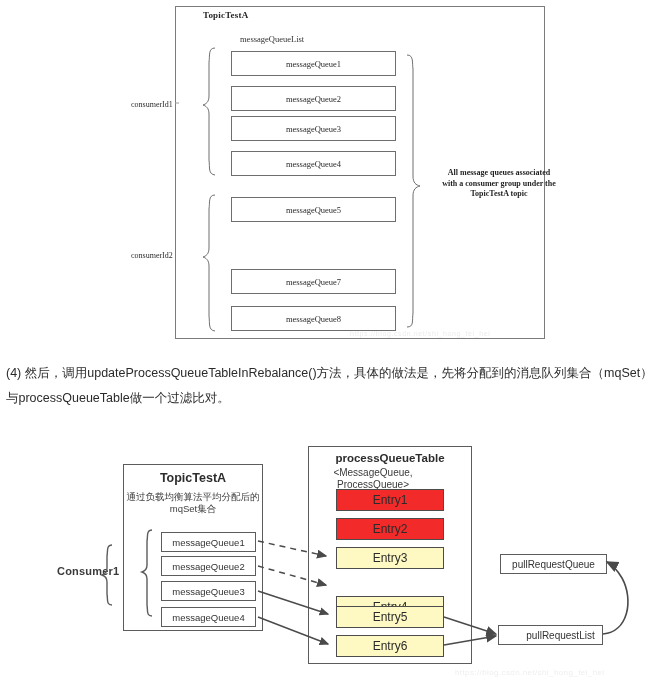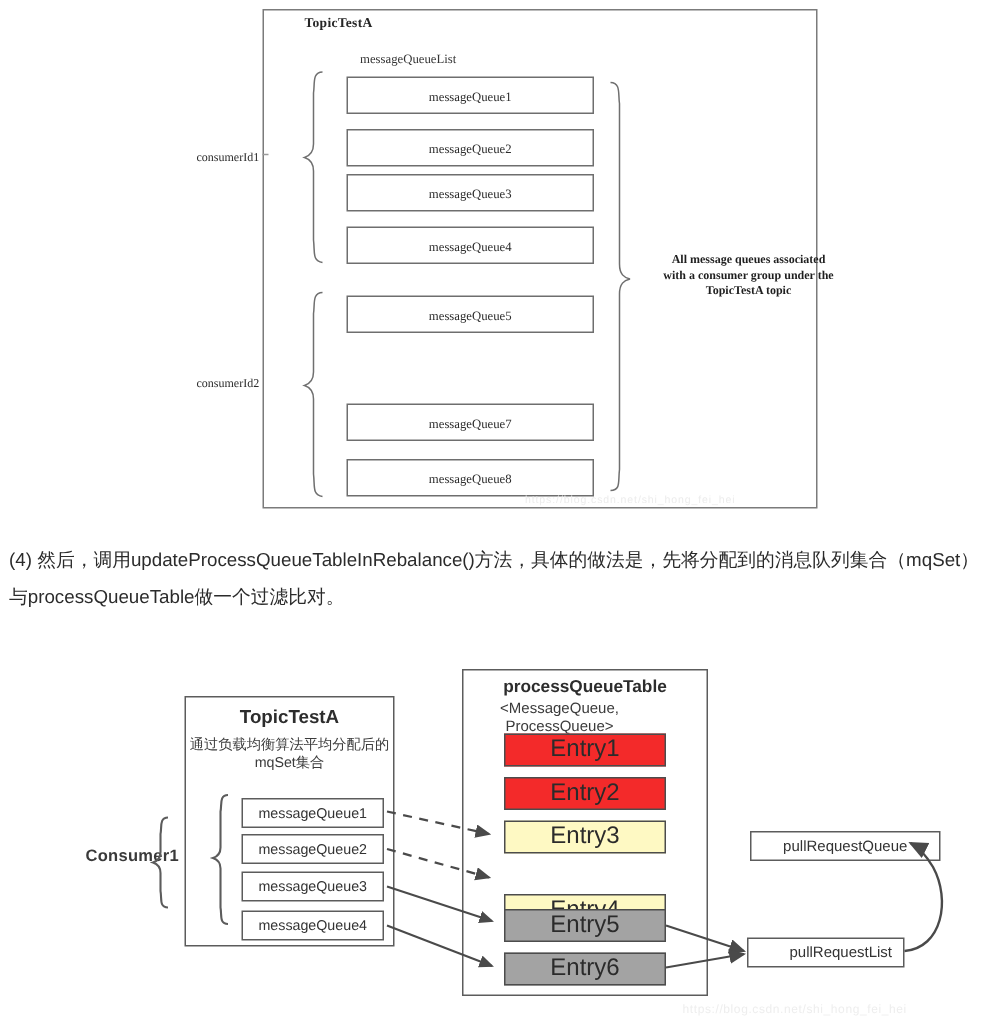--- a/index.html
+++ b/index.html
@@ -180,42 +180,42 @@
     line-height: 11.5px;
     color: #3b3b3b;
   }
   .entry {
     position: absolute;
     left: 336px;
     width: 108px;
     height: 22px;
     border: 1.5px solid #4c4c4c;
     box-sizing: border-box;
-    font-size: 16px;
+    font-size: 12px;
     color: #2b2b2b;
     display: flex;
     align-items: center;
     justify-content: center;
   }
   .entry.red { background: #f32a2a; }
   .entry.green { background: #fef9c3; }
-  .entry.white { background: #a3a3a3; }
+  .entry.white { background: #fef9c3; }
   .rbox {
     position: absolute;
     height: 20px;
     border: 1.5px solid #5c5c5c;
     box-sizing: border-box;
     background: #fff;
     font-size: 10px;
     color: #333;
     display: flex;
     align-items: center;
     justify-content: center;
   }
-  #pull-request-queue { left: 500px; top: 554px; width: 127px; }
+  #pull-request-queue { left: 500px; top: 554px; width: 107px; }
   #pull-request-list  { left: 498px; top: 625px; width: 105px; padding-left: 20px; }
 
   #bottom-watermark {
     position: absolute;
     left: 455px; top: 668px;
     font-size: 8px;
     color: #eeeeee;
     letter-spacing: .4px;
     white-space: nowrap;
   }

